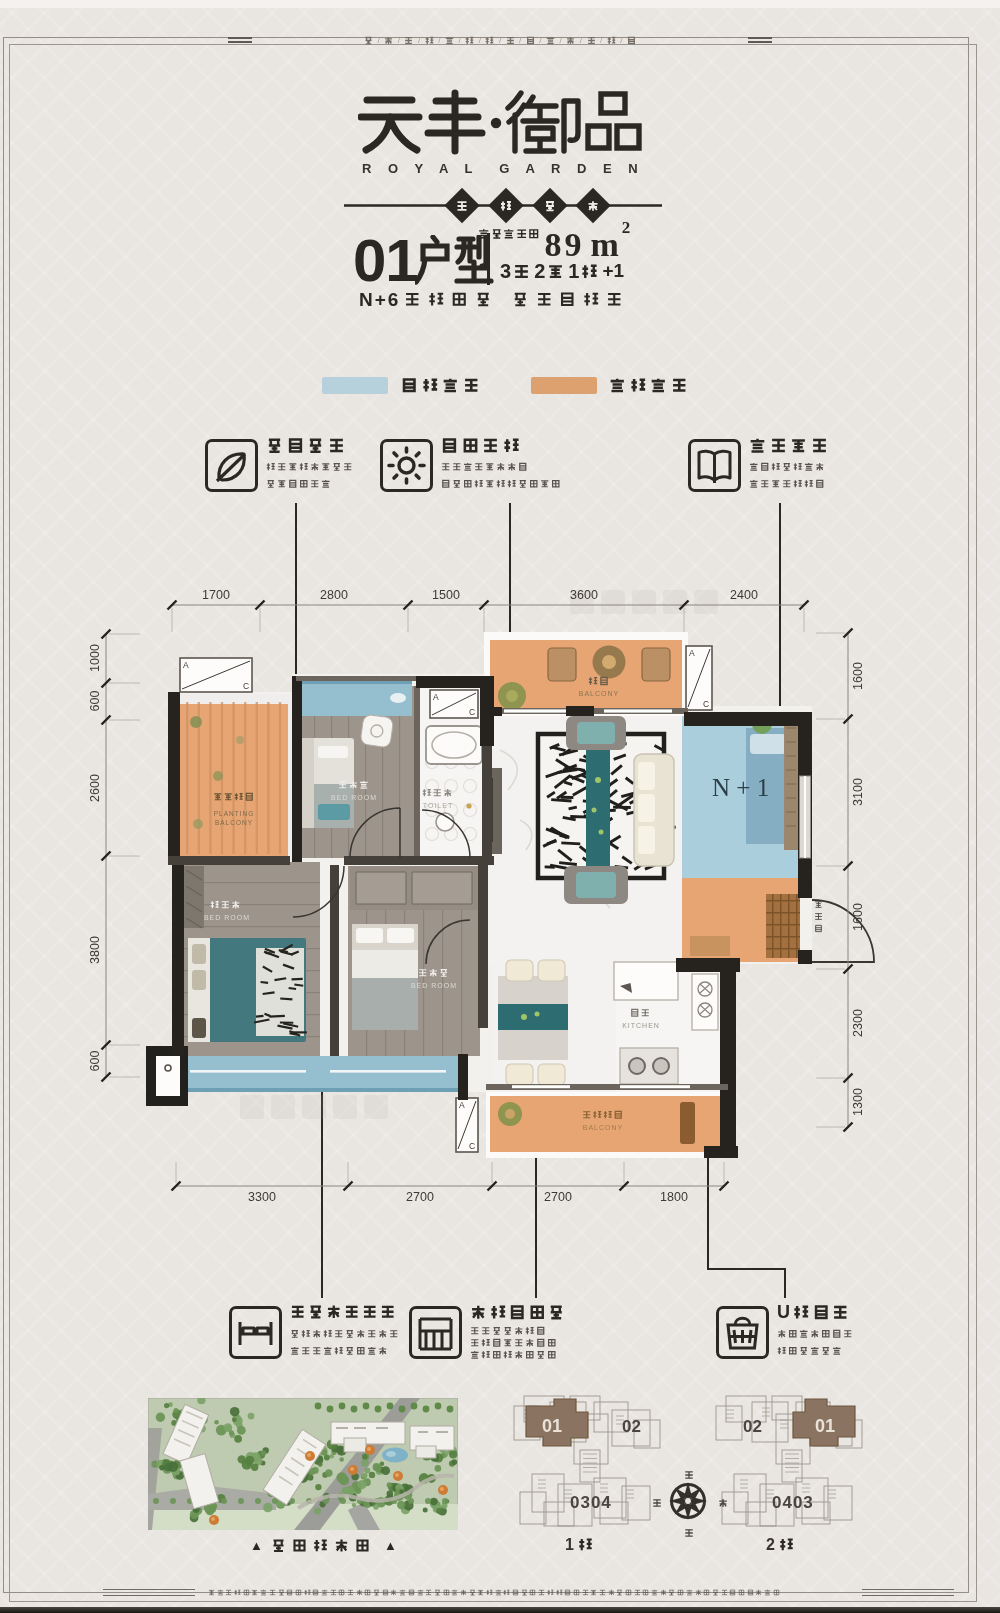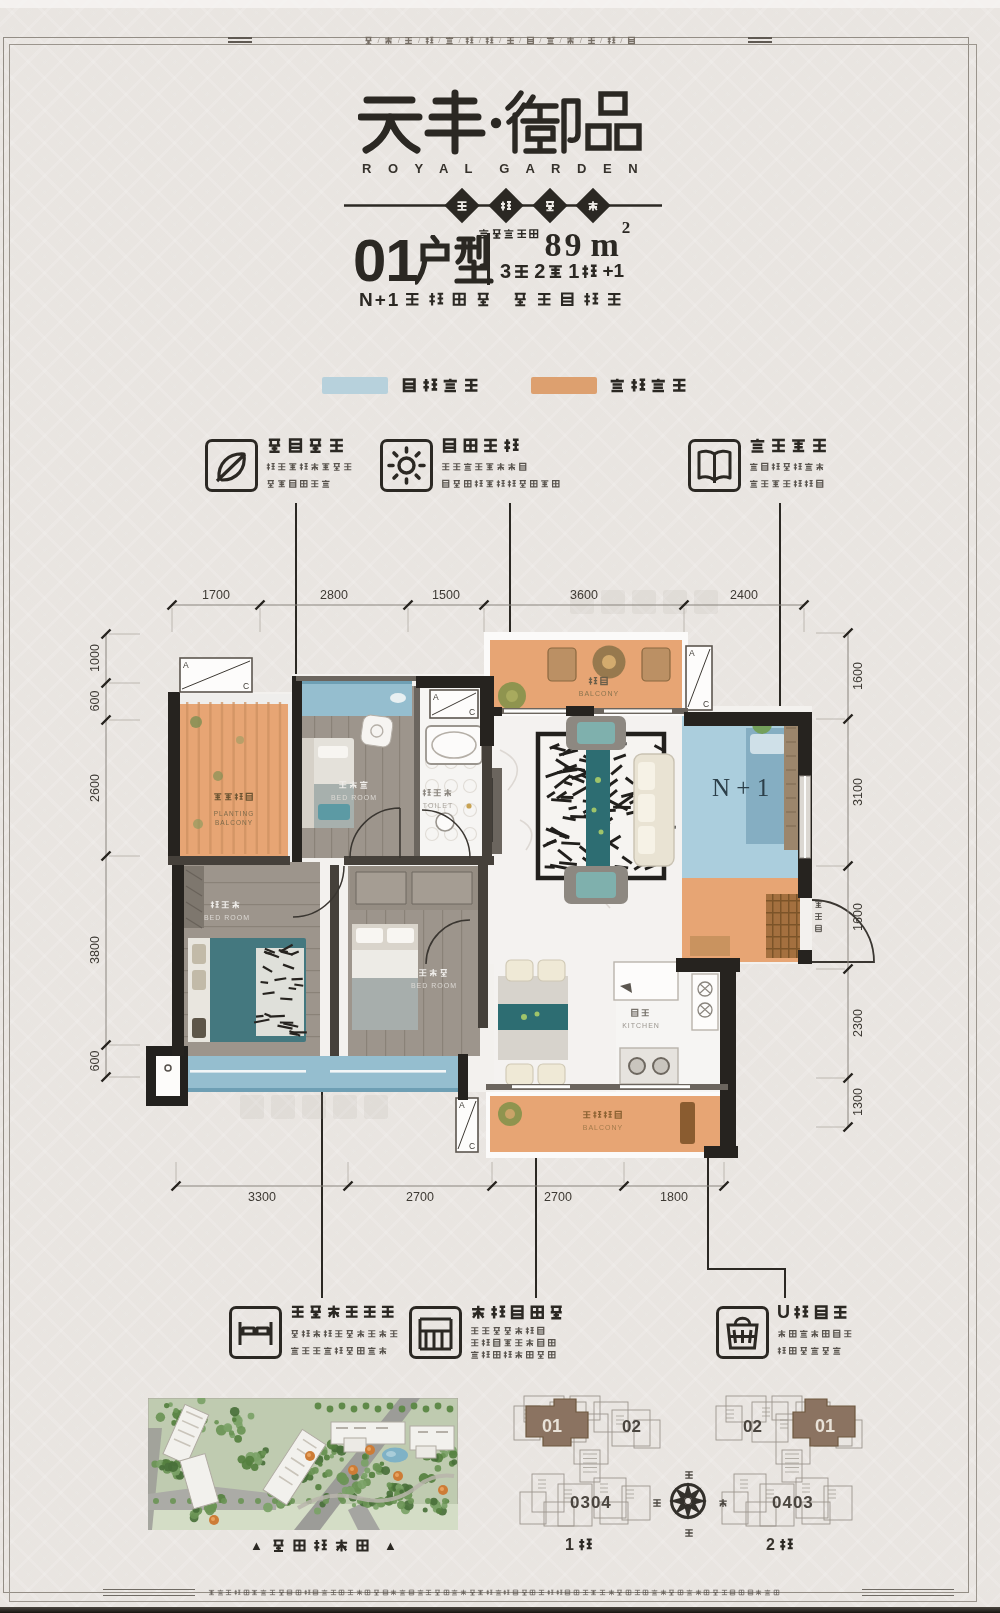--- a/index.html
+++ b/index.html
@@ -192,21 +192,21 @@
     <svg style="width:17.0px;height:17.0px;color:#2b2823;margin-right:4.0px;flex:none" stroke-width="1.71">
       <use href="#fg3" width="17.0" height="17.0"></use>
     </svg>
     <span style="font-family:'Liberation Sans',sans-serif;font-size:20px;font-weight:bold;color:#2b2823;margin-right:2px">1</span>
     <svg style="width:17.0px;height:17.0px;color:#2b2823;margin-right:4.0px;flex:none" stroke-width="1.71">
       <use href="#fg5" width="17.0" height="17.0"></use>
     </svg>
     <span style="font-family:'Liberation Sans',sans-serif;font-size:19px;font-weight:bold;color:#2b2823">+1</span>
   </div>
 <div style="display:flex;align-items:center;position:absolute;left:359px;top:290px;height:19px">
-    <span style="font-family:'Liberation Sans',sans-serif;font-size:19px;font-weight:bold;color:#2b2823;letter-spacing:2px;margin-right:4px">N+1</span>
+    <span style="font-family:'Liberation Sans',sans-serif;font-size:19px;font-weight:bold;color:#2b2823;letter-spacing:2px;margin-right:4px">N+6</span>
     <svg style="width:16.5px;height:16.5px;color:#2b2823;margin-right:7.0px;flex:none" stroke-width="1.53">
       <use href="#fg1" width="16.5" height="16.5"></use>
     </svg>
     <svg style="width:16.5px;height:16.5px;color:#2b2823;margin-right:7.0px;flex:none" stroke-width="1.53">
       <use href="#fg5" width="16.5" height="16.5"></use>
     </svg>
     <svg style="width:16.5px;height:16.5px;color:#2b2823;margin-right:7.0px;flex:none" stroke-width="1.53">
       <use href="#fg2" width="16.5" height="16.5"></use>
     </svg>
     <svg style="width:16.5px;height:16.5px;color:#2b2823;margin-right:7.0px;flex:none" stroke-width="1.53">

